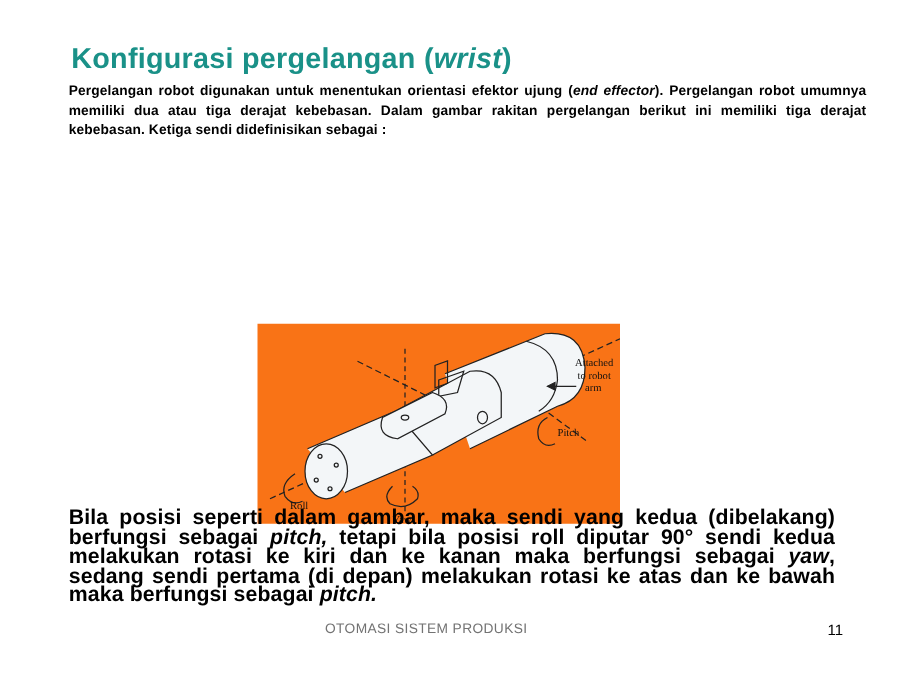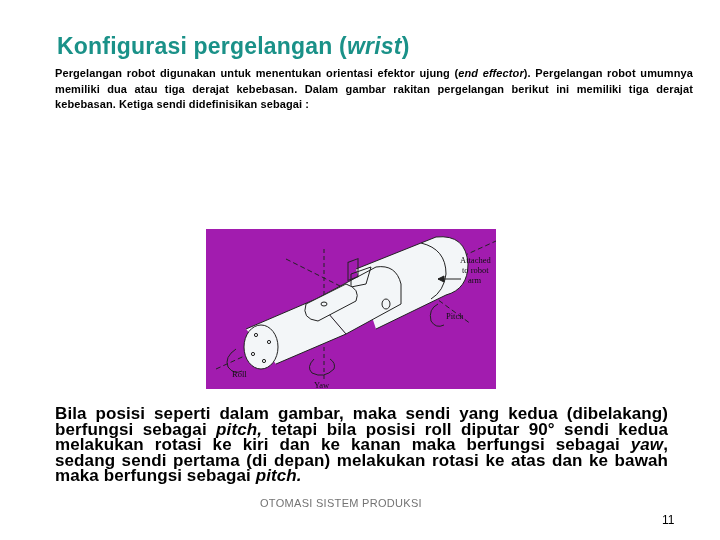--- a/index.html
+++ b/index.html
@@ -16,32 +16,32 @@
     position: absolute; left: 55px; top: 66px; width: 638px;
     font-size: 11px; font-weight: bold; color: #000; line-height: 15.6px;
     text-align: justify; letter-spacing: 0.1px;
   }
   .para2 {
     position: absolute; left: 55px; top: 406px; width: 613px;
     font-size: 17px; font-weight: bold; color: #000; line-height: 15.6px;
     text-align: justify; letter-spacing: 0.1px;
   }
   .figure {
-    position: absolute; left: 206px; top: 229px; width: 290px; height: 160px;
-    background: #a21caf;
+    position: absolute; left: 206px; top: 259px; width: 290px; height: 160px;
+    background: #f97316;
   }
   .figure svg { display: block; }
   .fig-label { font-family: "Liberation Serif", serif; font-size: 8.5px; fill: #111; }
   .footer {
     position: absolute; left: 260px; top: 497px;
     font-size: 11px; color: #737373; letter-spacing: 0.3px;
   }
   .pagenum {
     position: absolute; left: 662px; top: 497px;
-    font-size: 12px; color: #000; margin-top: 16px;
+    font-size: 12px; color: #000;
   }
 </style>
 </head>
 <body>
 
 <div class="title"><span>Konfigurasi pergelangan (</span><i>wrist</i><span>)</span></div>
 
 <div class="para1"><span>Pergelangan robot digunakan untuk menentukan orientasi efektor ujung (</span><i>end effector</i><span>). Pergelangan robot umumnya memiliki dua atau tiga derajat kebebasan. Dalam gambar rakitan pergelangan berikut ini memiliki tiga derajat kebebasan. Ketiga sendi didefinisikan sebagai :</span></div>
 
 <div class="figure">

